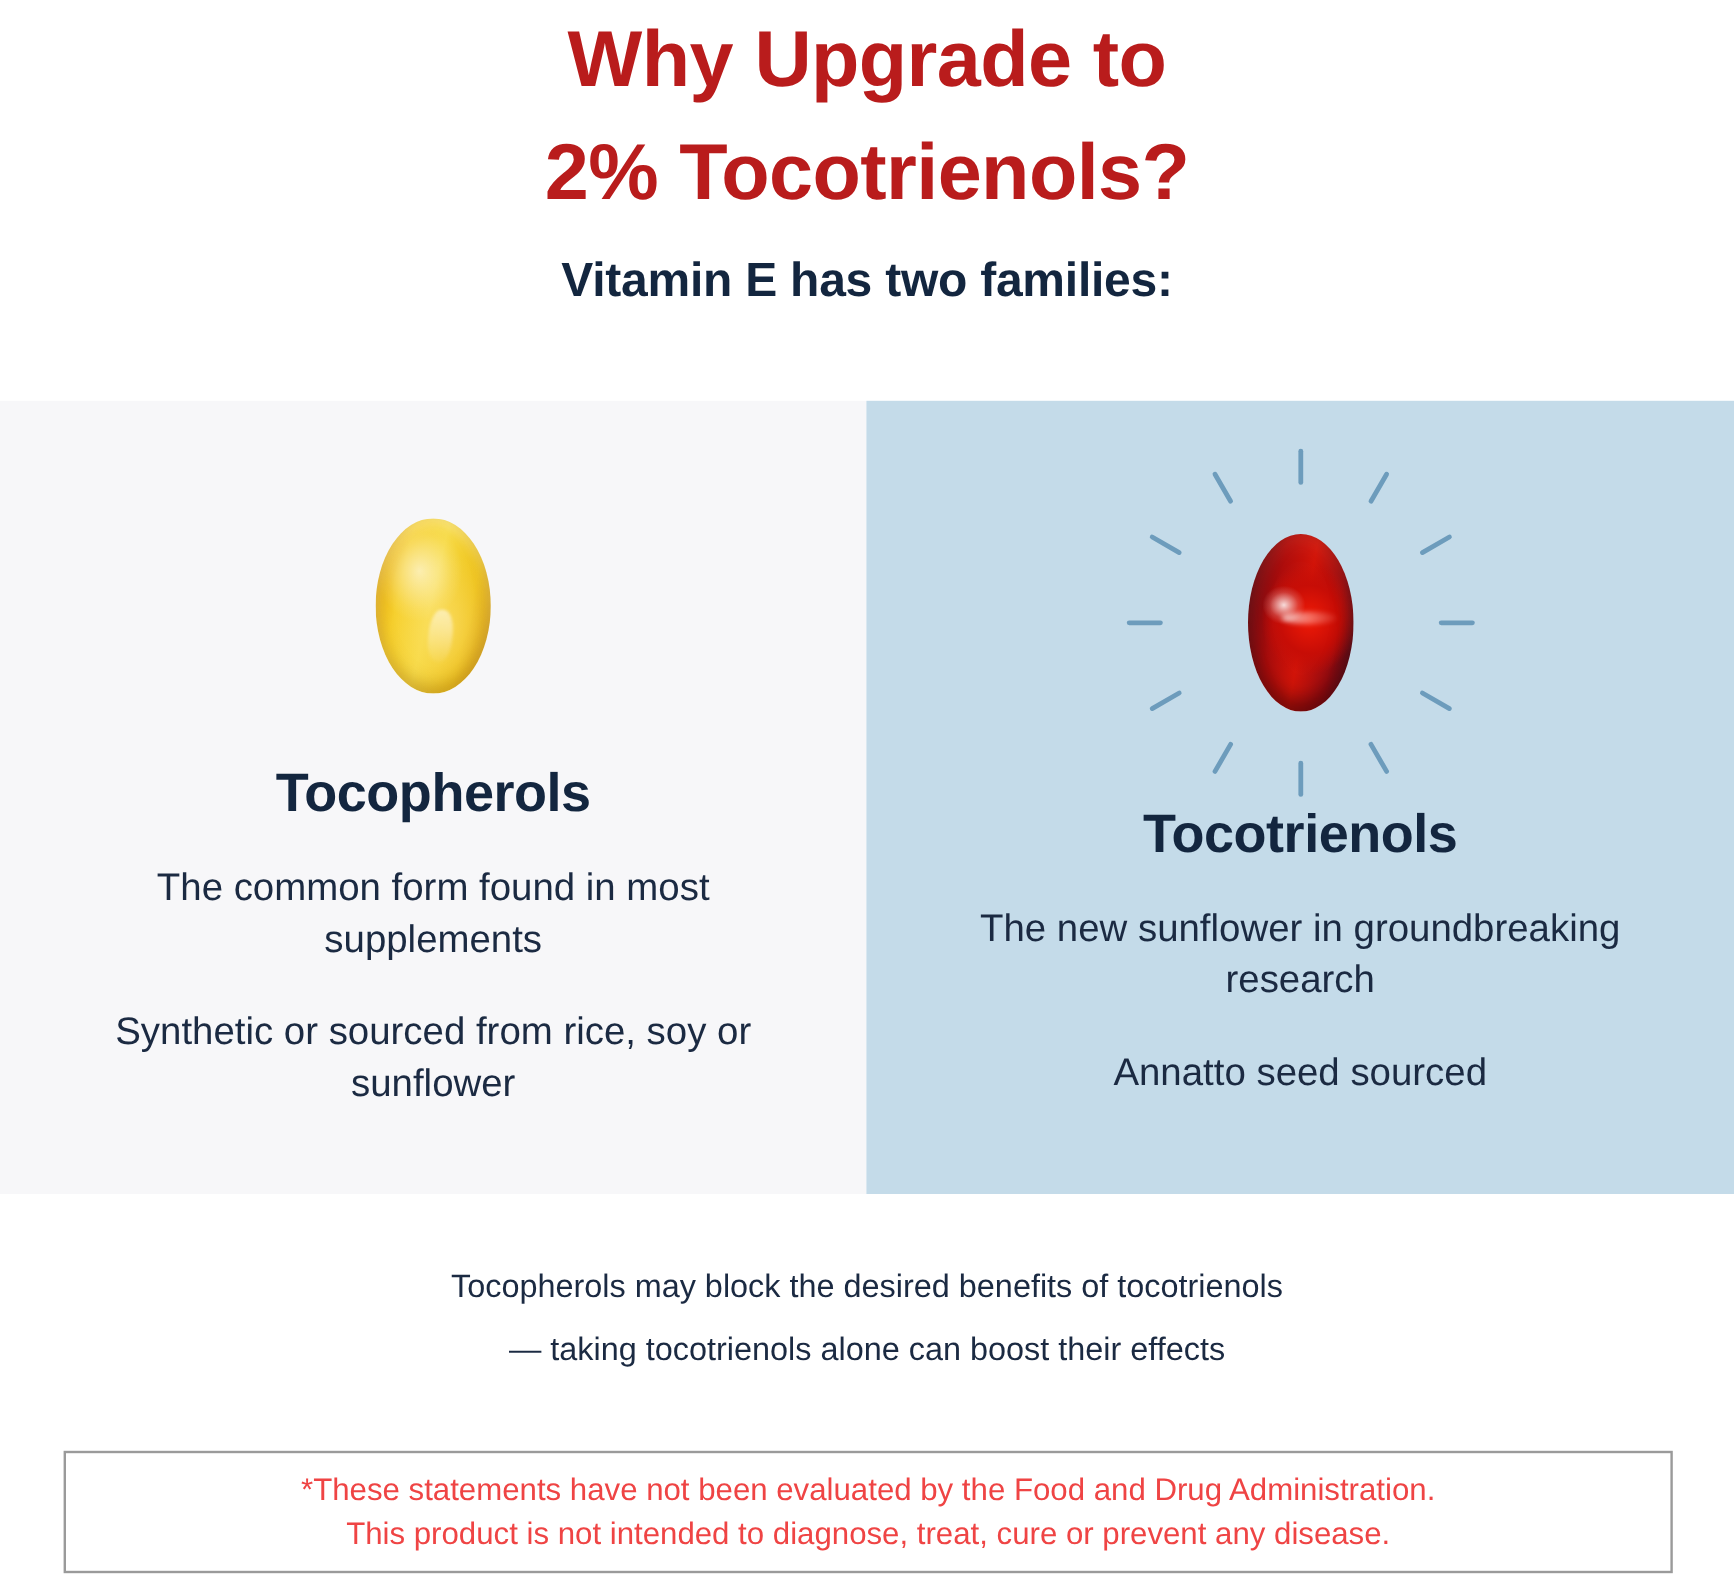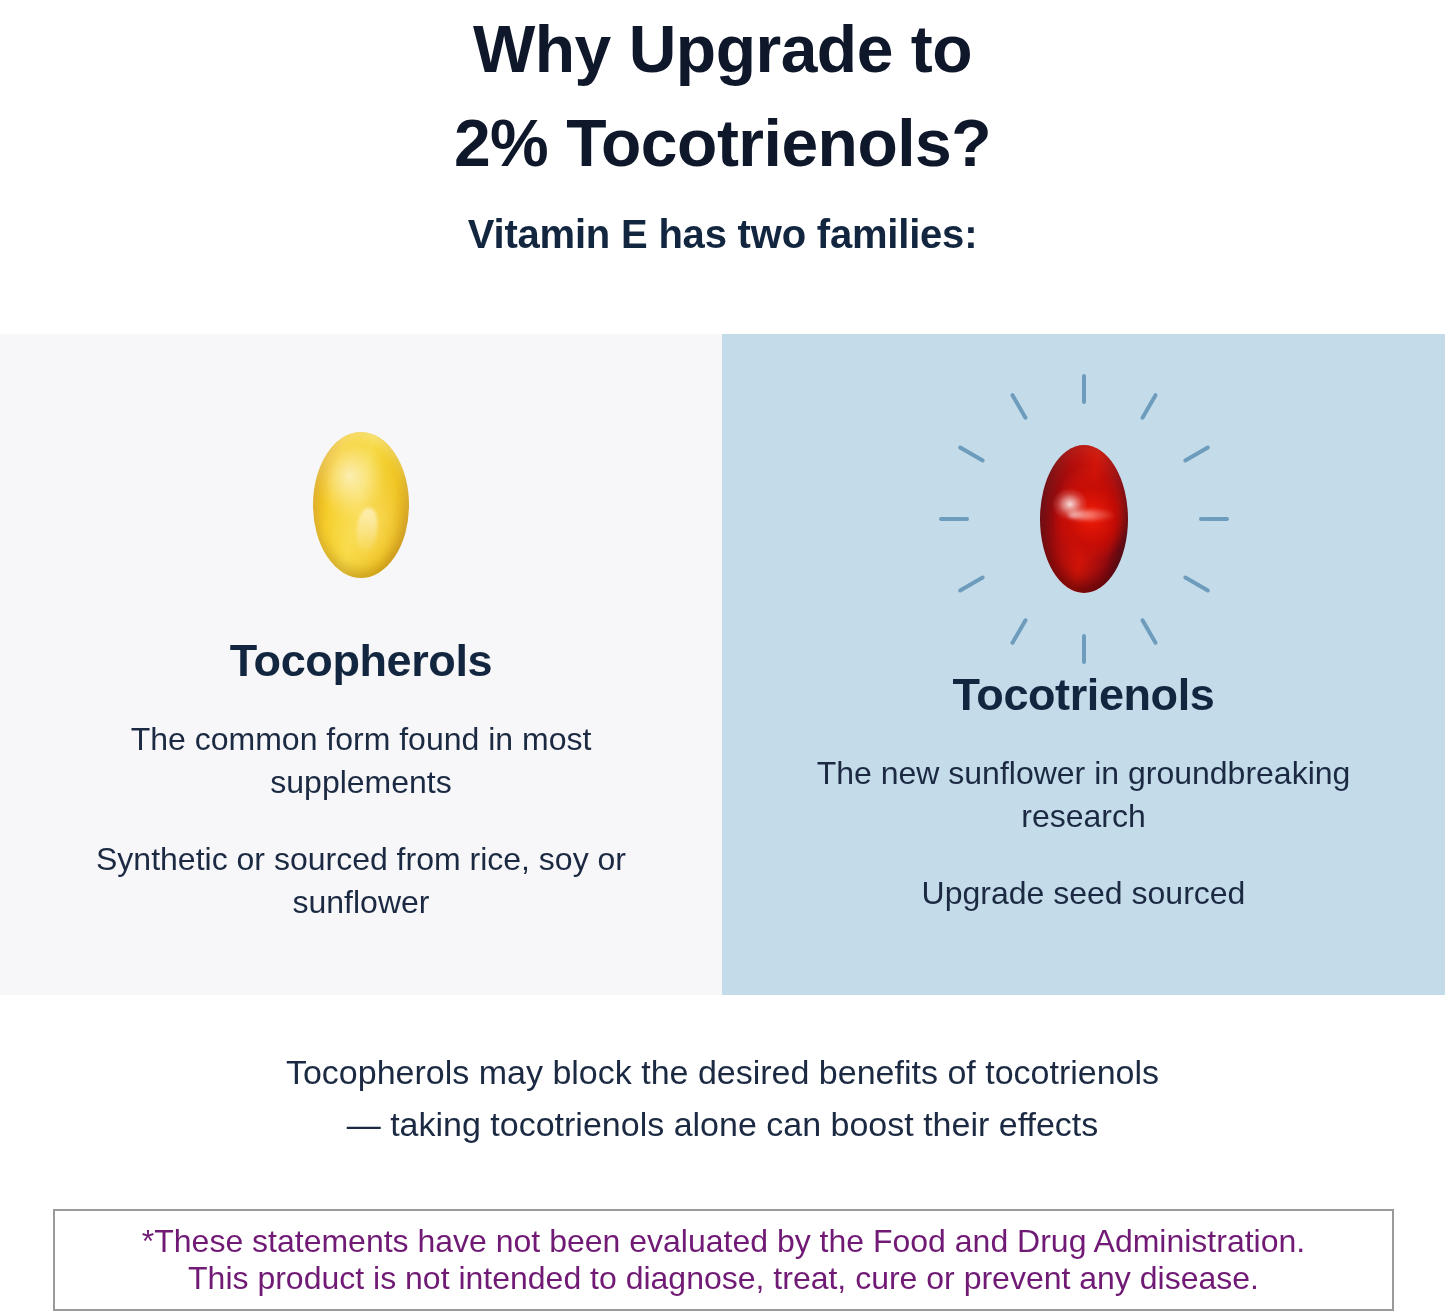--- a/index.html
+++ b/index.html
@@ -35,21 +35,21 @@
   .main-title {
     position: absolute;
     left: 0;
     top: 2px;
     width: 1445px;
     text-align: center;
     font-size: 66px;
     line-height: 94px;
     font-weight: 700;
     letter-spacing: -0.5px;
-    color: #0f172a;
+    color: #b91c1c;
   }
   .main-title .line {
     display: block;
   }
   .sub-title {
     position: absolute;
     left: 0;
     top: 206px;
     width: 1445px;
     text-align: center;
@@ -202,21 +202,21 @@
   .panel-para-1 { margin-top: 30px; }
   .panel-para-2 { margin-top: 34px; }
 
   
   .statement {
     position: absolute;
     left: 0;
     top: 1046px;
     width: 1445px;
     text-align: center;
-    font-size: 34px;
+    font-size: 27px;
     line-height: 52px;
     font-weight: 400;
     color: #1b2a42;
   }
   .statement .line { display: block; }
 
   
   .disclaimer {
     position: absolute;
     left: 53px;
@@ -227,23 +227,23 @@
     border: 2px solid #9a9a9a;
     background: #ffffff;
     display: flex;
     flex-direction: column;
     justify-content: center;
     align-items: center;
   }
   .disclaimer .line {
     display: block;
     text-align: right;
-    font-size: 32px;
+    font-size: 26px;
     line-height: 37px;
-    color: #701a75;
+    color: #ef4444;
   }
 </style>
 </head>
 <body>
 
 <div class="page">
 
   <div class="header">
     <div class="main-title">
       <span class="line">Why Upgrade to</span>
@@ -289,21 +289,21 @@
             <div class="ray" style="background: rgb(109, 156, 188); transform: translateY(-145px) rotate(330deg);"></div>
           </div>
       </div>
       <div class="panel-text panel-text-right">
         <div class="panel-heading">Tocotrienols</div>
         <div class="panel-para panel-para-1">
           <span class="line">The new sunflower in</span>
           <span class="line">groundbreaking research</span>
         </div>
         <div class="panel-para panel-para-2">
-          <span class="line">Upgrade seed sourced</span>
+          <span class="line">Annatto seed sourced</span>
         </div>
       </div>
     </div>
 
   </div>
 
   <div class="statement">
     <span class="line">Tocopherols may block the desired benefits of tocotrienols</span>
     <span class="line">— taking tocotrienols alone can boost their effects</span>
   </div>

